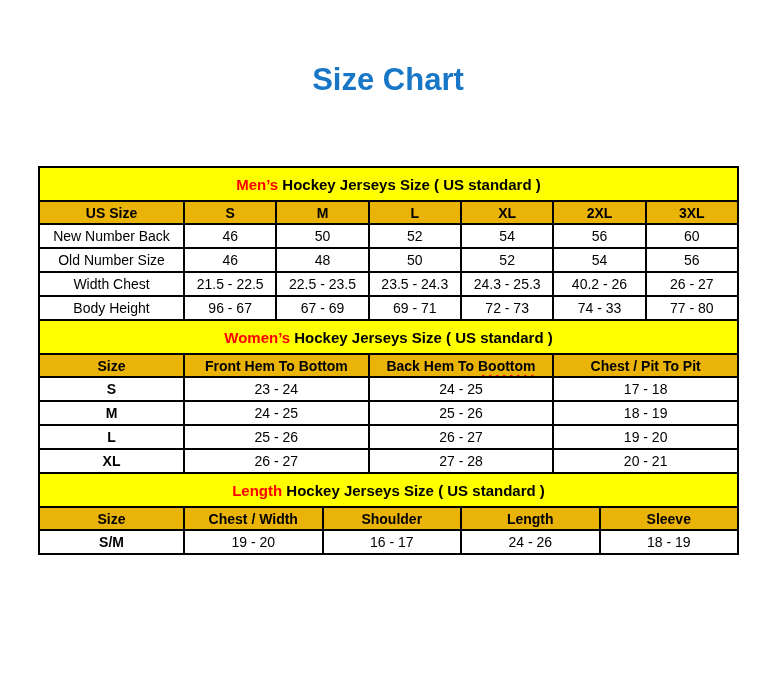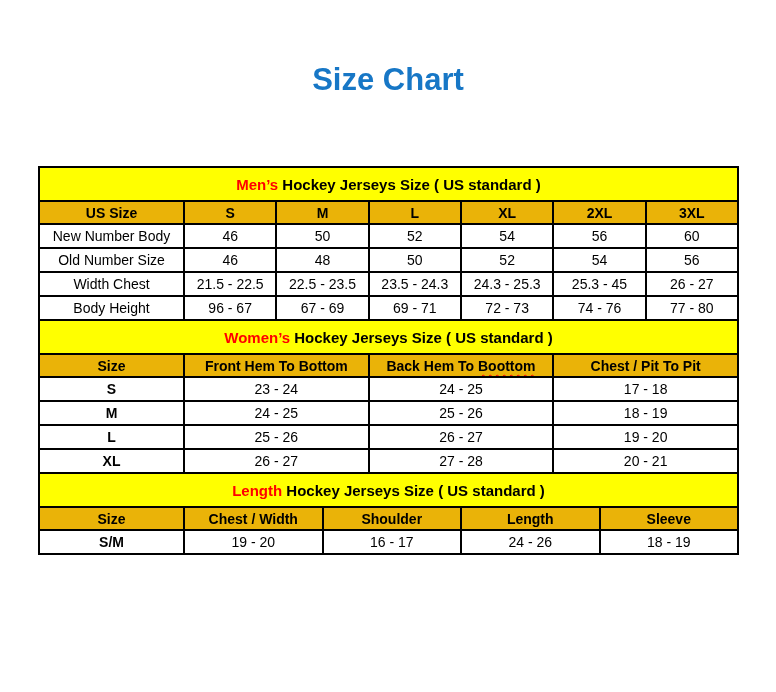--- a/index.html
+++ b/index.html
@@ -102,21 +102,21 @@
       <tr class="head-row">
         <th>US Size</th>
         <th>S</th>
         <th>M</th>
         <th>L</th>
         <th>XL</th>
         <th>2XL</th>
         <th>3XL</th>
       </tr>
       <tr class="data-row">
-        <td>New Number Body</td>
+        <td>New Number Back</td>
         <td>46</td>
         <td>50</td>
         <td>52</td>
         <td>54</td>
         <td>56</td>
         <td>60</td>
       </tr>
       <tr class="data-row">
         <td>Old Number Size</td>
         <td>46</td>
@@ -125,30 +125,30 @@
         <td>52</td>
         <td>54</td>
         <td>56</td>
       </tr>
       <tr class="data-row">
         <td>Width Chest</td>
         <td>21.5 - 22.5</td>
         <td>22.5 - 23.5</td>
         <td>23.5 - 24.3</td>
         <td>24.3 - 25.3</td>
-        <td>25.3 - 45</td>
+        <td>40.2 - 26</td>
         <td>26 - 27</td>
       </tr>
       <tr class="data-row">
         <td>Body Height</td>
         <td>96 - 67</td>
         <td>67 - 69</td>
         <td>69 - 71</td>
         <td>72 - 73</td>
-        <td>74 - 76</td>
+        <td>74 - 33</td>
         <td>77 - 80</td>
       </tr>
     </tbody>
       </table>
 
     <table class="size-table">
       <colgroup>
           <col class="label-col">
           <col>
           <col>

